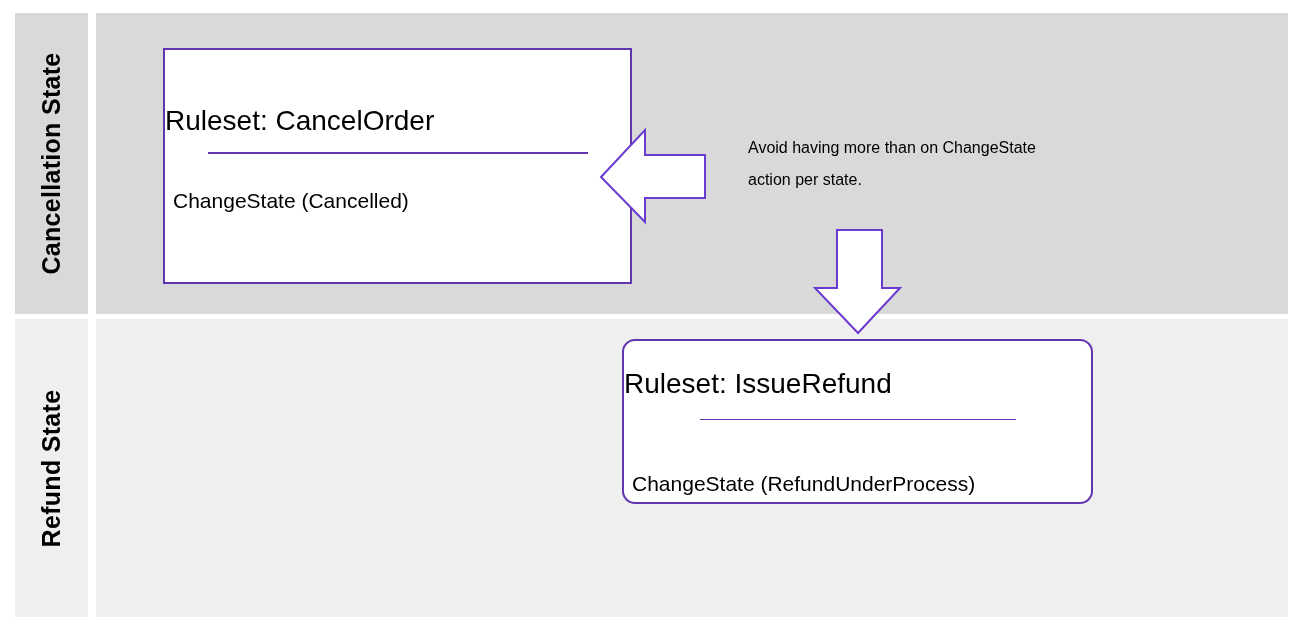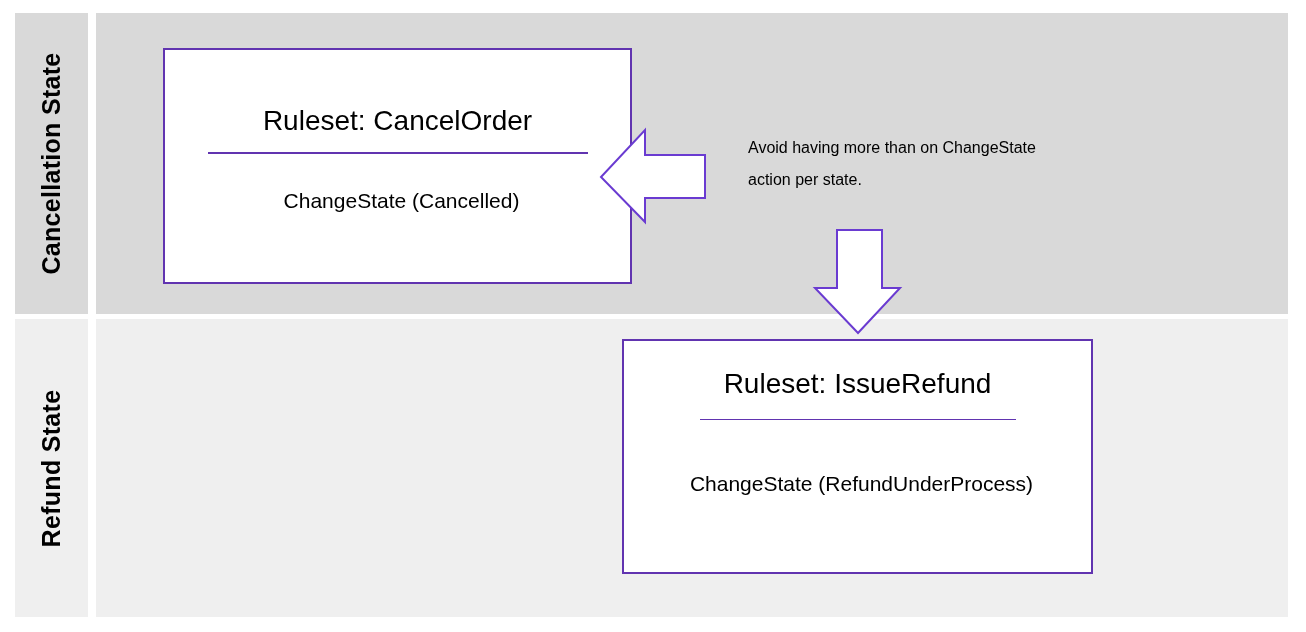--- a/index.html
+++ b/index.html
@@ -45,46 +45,46 @@
   .lane2-content { top: 319px; height: 298px; }
 
   
   .ruleset-box {
     position: absolute;
     background: #ffffff;
     border: 2px solid #6134b0;
     box-sizing: border-box;
   }
   .box-cancel { left: 163px; top: 48px;  width: 469px; height: 236px; }
-  .box-refund { left: 622px; top: 339px; width: 471px; height: 235px; }
+  .box-refund { left: 622px; top: 339px; width: 471px; height: 165px; border-radius: 13px; }
 
   .ruleset-title {
     position: absolute;
     left: 0; right: 0;
-    text-align: center;
+    text-align: left;
     font-size: 28px;
     line-height: 34px;
   }
   .box-cancel .ruleset-title { top: 54px; }
   .box-refund .ruleset-title { top: 26px; }
 
   .ruleset-divider {
     position: absolute;
     left: 50%;
     transform: translateX(-50%);
     border-top: 2px solid #6134b0;
     height: 0;
   }
   .box-cancel .ruleset-divider { top: 102px; width: 380px; }
   .box-refund .ruleset-divider { top: 78px;  width: 316px; border-top-width: 1px; }
 
   .ruleset-action {
     position: absolute;
     left: 8px; right: 0;
-    text-align: center;
+    text-align: left;
     font-size: 21px;
     line-height: 25px;
   }
   .box-cancel .ruleset-action { top: 138px; }
   .box-refund .ruleset-action { top: 130px; }
 
   
   .annotation {
     position: absolute;
     left: 748px;

